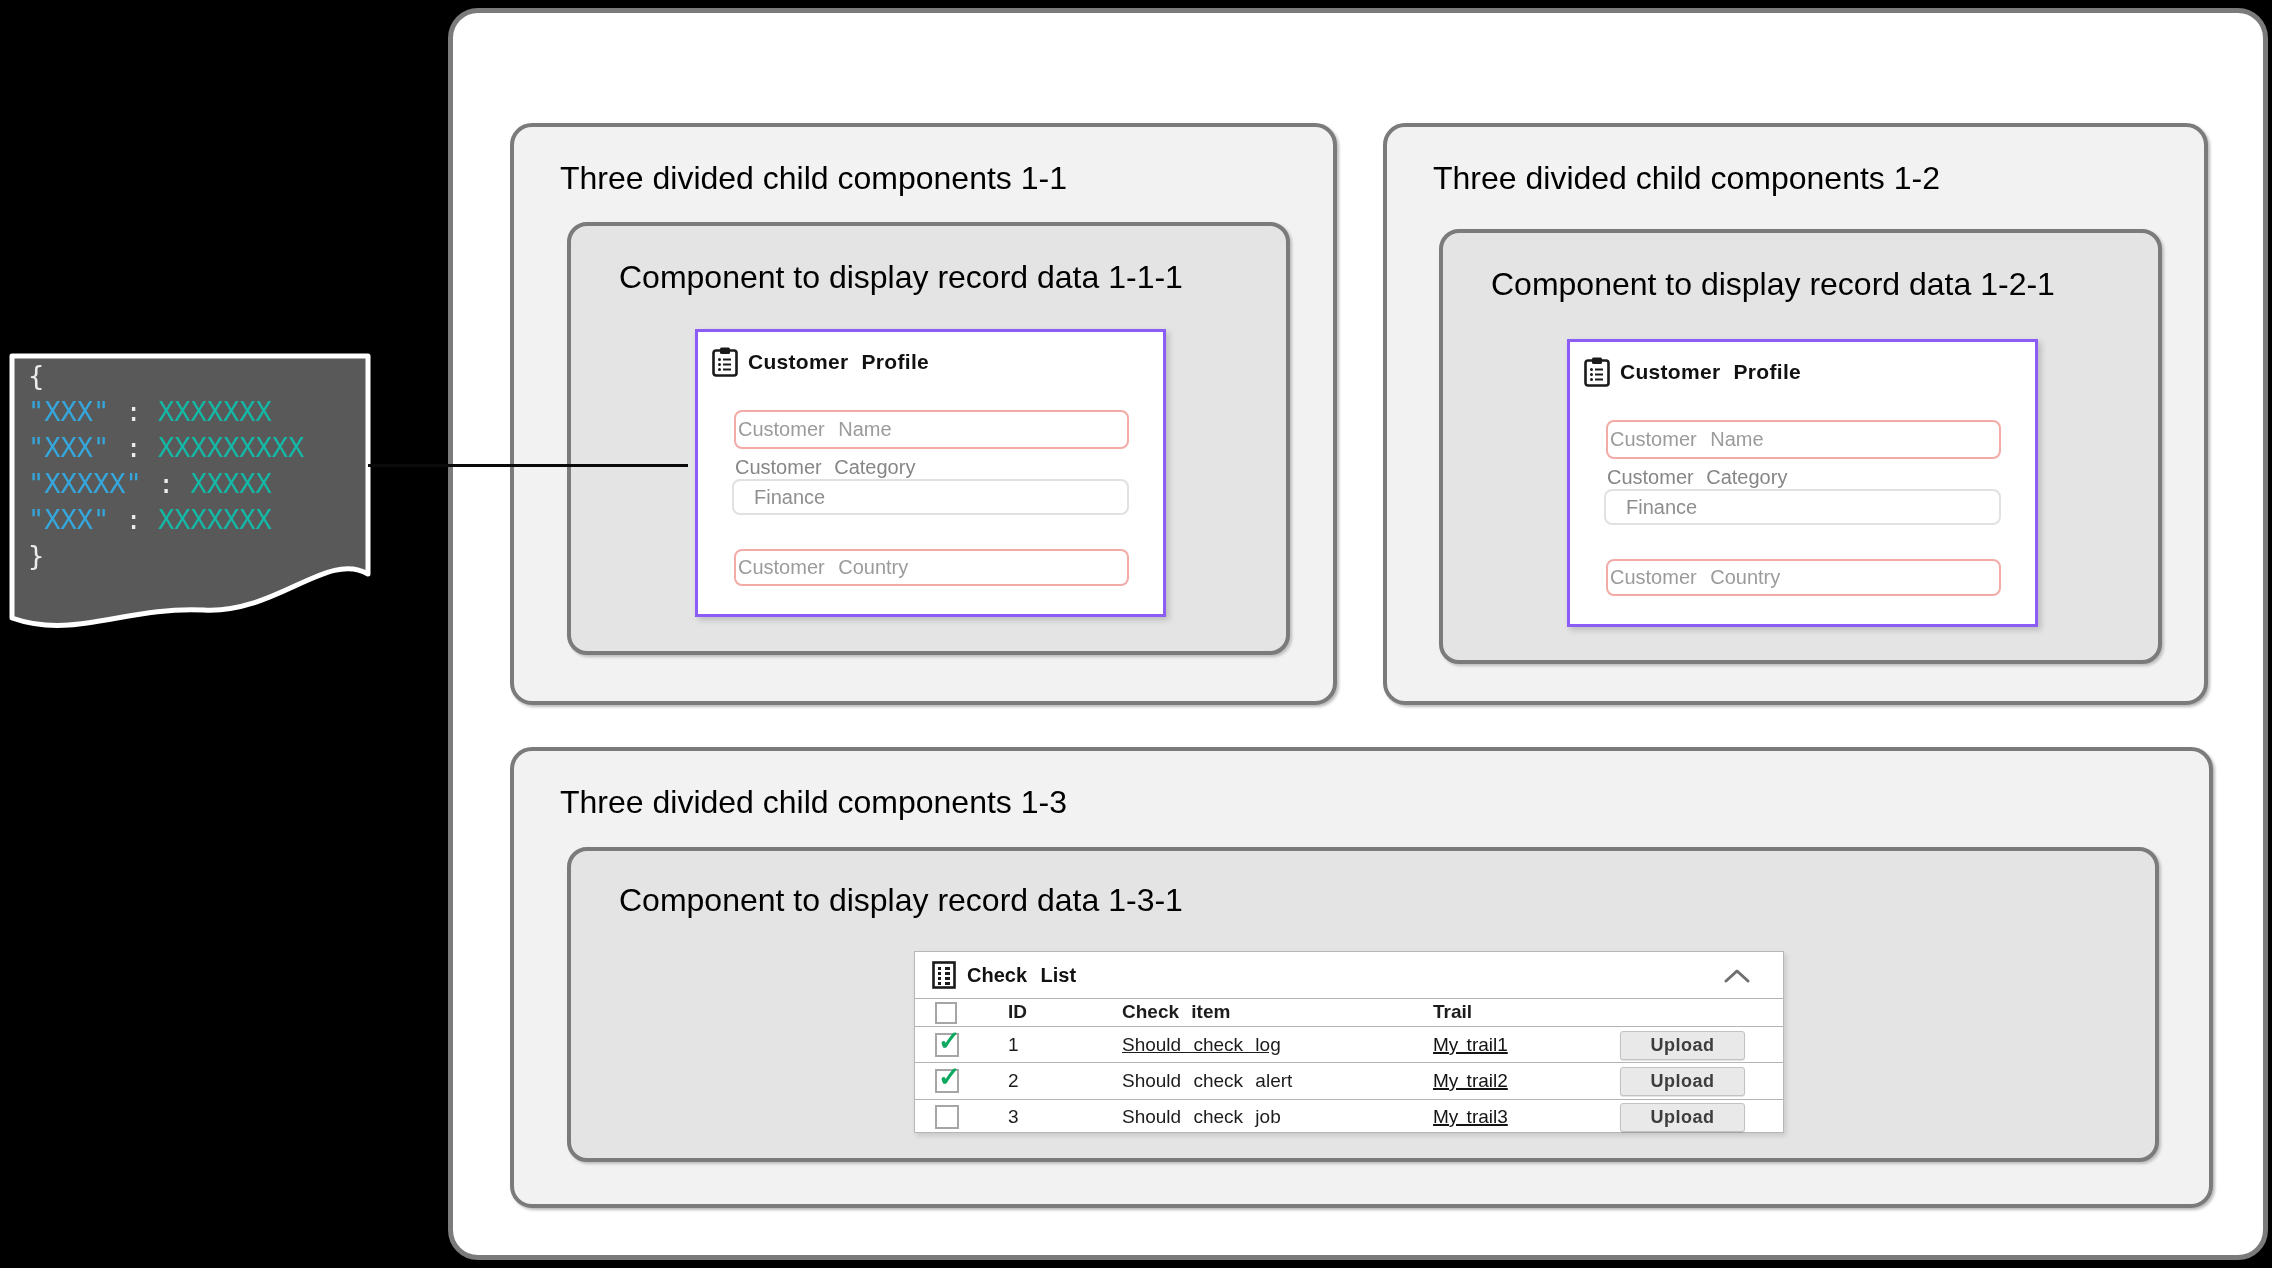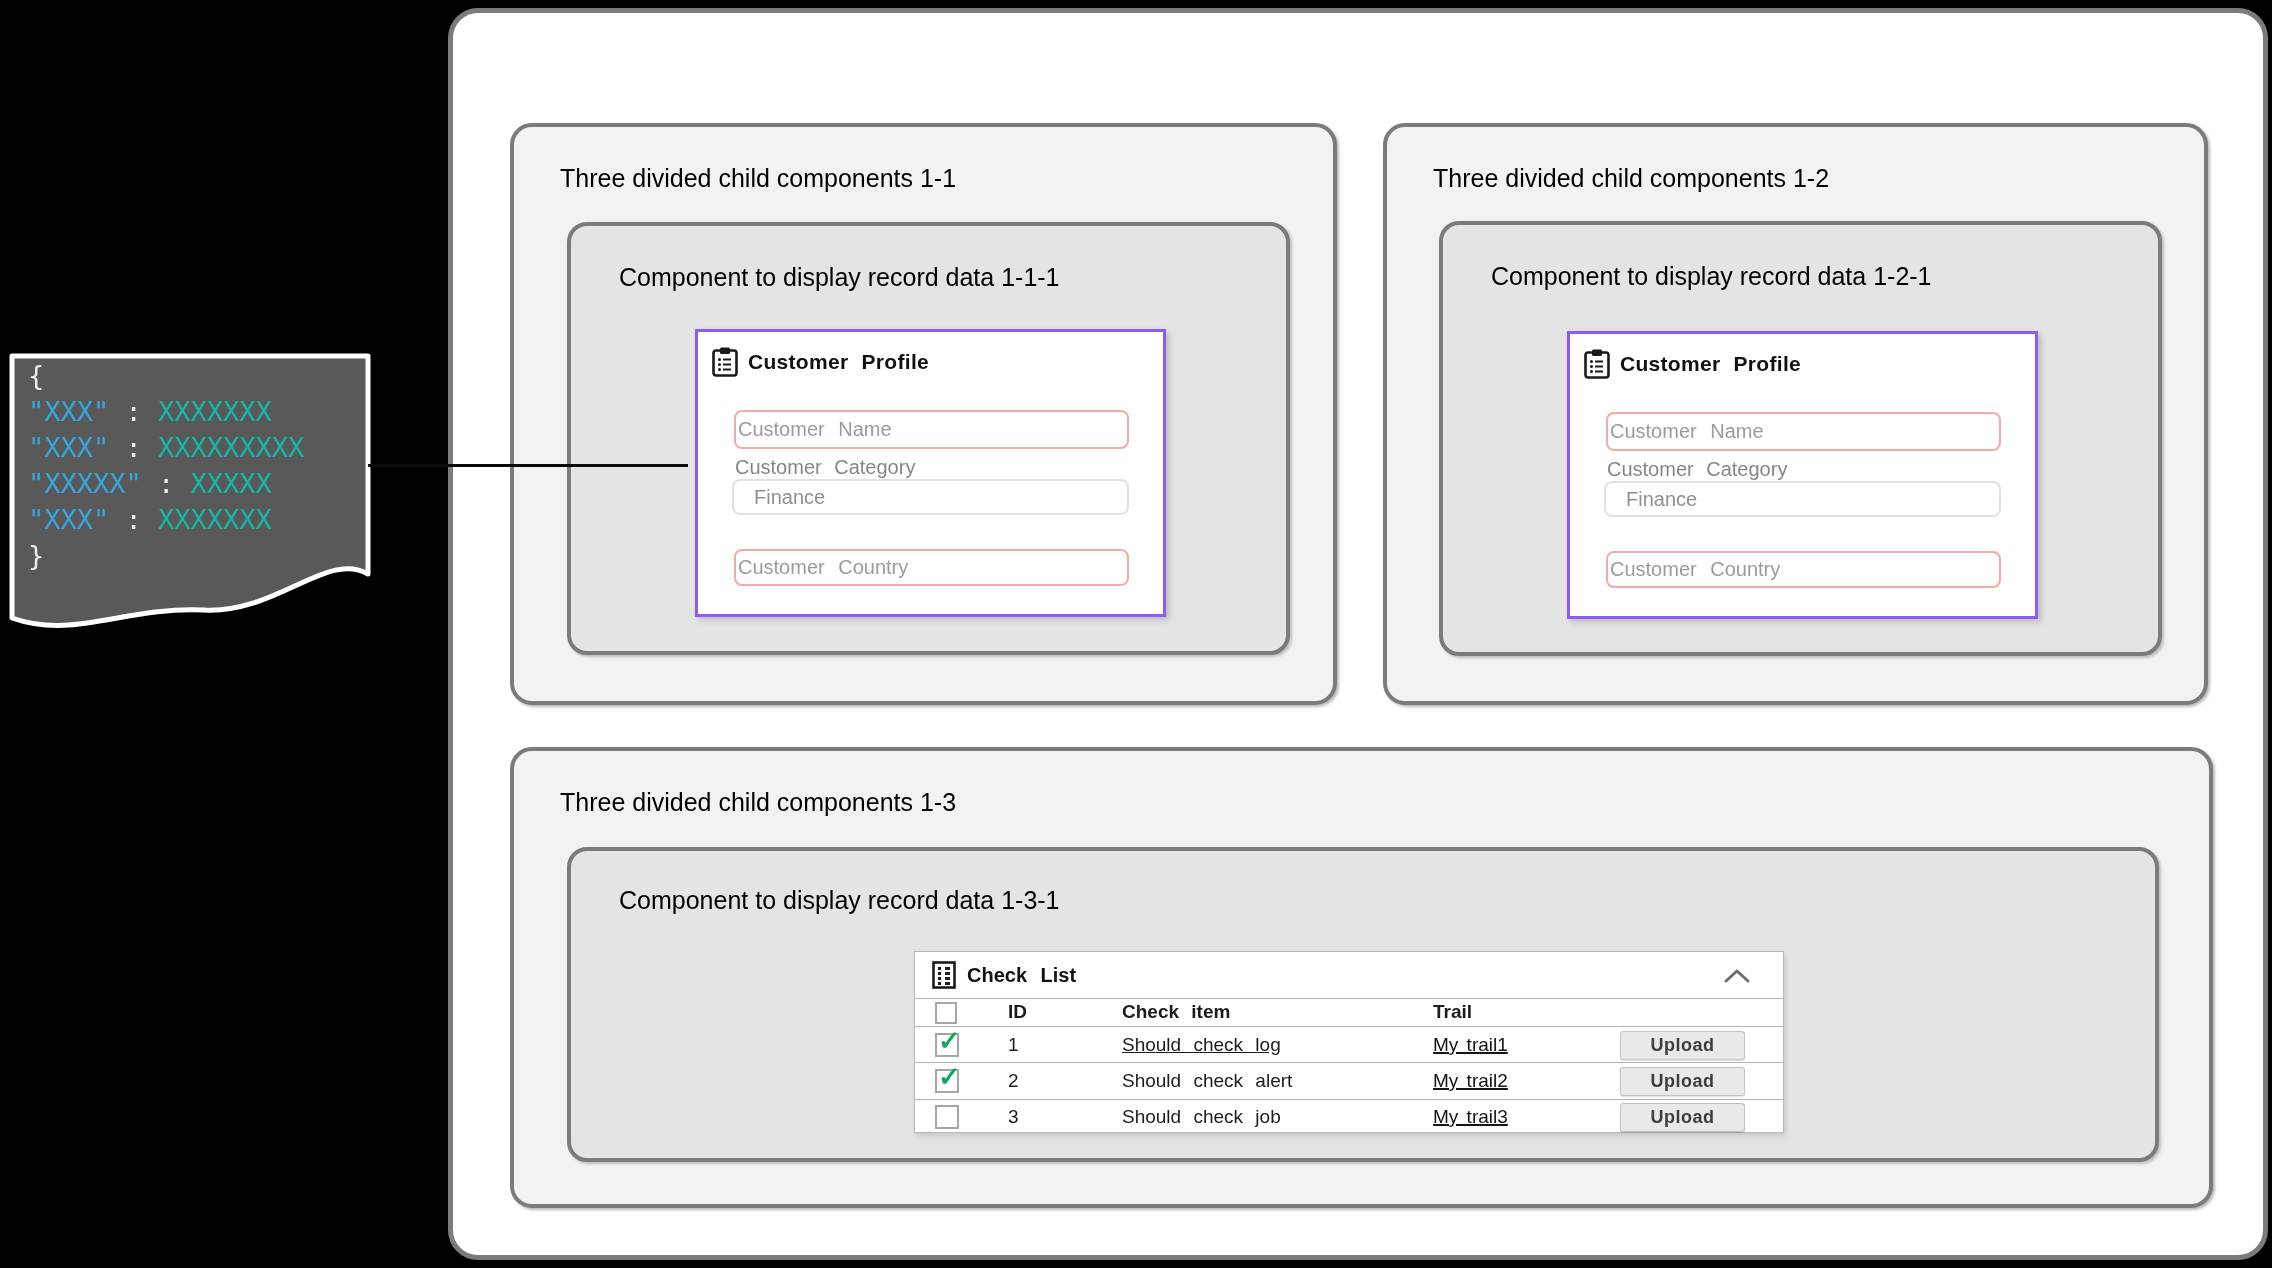--- a/index.html
+++ b/index.html
@@ -8,21 +8,21 @@
     font-family:"Liberation Sans",sans-serif;overflow:hidden;
   }
   
   .dbox{position:absolute;box-sizing:border-box;border:4px solid #7b7b7b;}
   .main-box{
     left:448px;top:8px;width:1820px;height:1252px;background:#ffffff;
     border-width:5px;border-radius:30px;
   }
   .lvl2{background:#f2f2f2;border-radius:22px;box-shadow:2px 2px 3px rgba(0,0,0,.28);}
   .lvl3{background:#e4e4e4;border-radius:20px;box-shadow:2px 2px 3px rgba(0,0,0,.22);}
-  .box-label{position:absolute;color:#000;font-size:25px;line-height:38px;white-space:nowrap;}
+  .box-label{position:absolute;color:#000;font-size:32px;line-height:38px;white-space:nowrap;}
   .base-label{font-size:33px;}
 
   
   .json-doc{position:absolute;left:8px;top:352px;width:366px;height:300px;}
   .json-doc svg{position:absolute;left:0;top:0;}
   .json-code{
     position:absolute;left:20px;top:6px;
     font-family:"DejaVu Sans Mono",monospace;font-size:27px;line-height:36px;
     white-space:pre;
   }
@@ -125,21 +125,21 @@
           <div class="pc-label" style="left:37px;top:124px;">Customer Category</div>
           <input class="pc-input plain-border" style="left: 34px; top: 147px; width: 397px; height: 36px;" type="text" readonly="" value="Finance">
           <input class="pc-input pink-border" style="left: 36px; top: 217px; width: 395px; height: 37px;" type="text" readonly="" placeholder="Customer Country">
         </div>
       </div>
     </div>
 
     <div class="dbox lvl2" style="left:930px;top:110px;width:825px;height:582px;">
       <div class="box-label" style="left:46px;top:32px;">Three divided child components 1-2</div>
 
-      <div class="dbox lvl3" style="left:52px;top:94px;width:723px;height:435px;">
+      <div class="dbox lvl3" style="left:52px;top:102px;width:723px;height:435px;">
         <div class="box-label" style="left:48px;top:32px;">Component to display record data 1-2-1</div>
 
         <div class="profile-card" style="left:124px;top:106px;">
           <div class="pc-header">
             <svg width="26" height="30" viewBox="0 0 26 30">
               <rect x="1.5" y="3.5" width="23" height="25" rx="2.5" fill="#fff" stroke="#1a1a1a" stroke-width="2.6"></rect>
               <rect x="8" y="0.5" width="10" height="6.5" rx="1.5" fill="#1a1a1a"></rect>
               <circle cx="7.5" cy="12.5" r="1.5" fill="#1a1a1a"></circle>
                 <rect x="11" y="11.5" width="8" height="2" fill="#1a1a1a"></rect>
               <circle cx="7.5" cy="17.5" r="1.5" fill="#1a1a1a"></circle>

